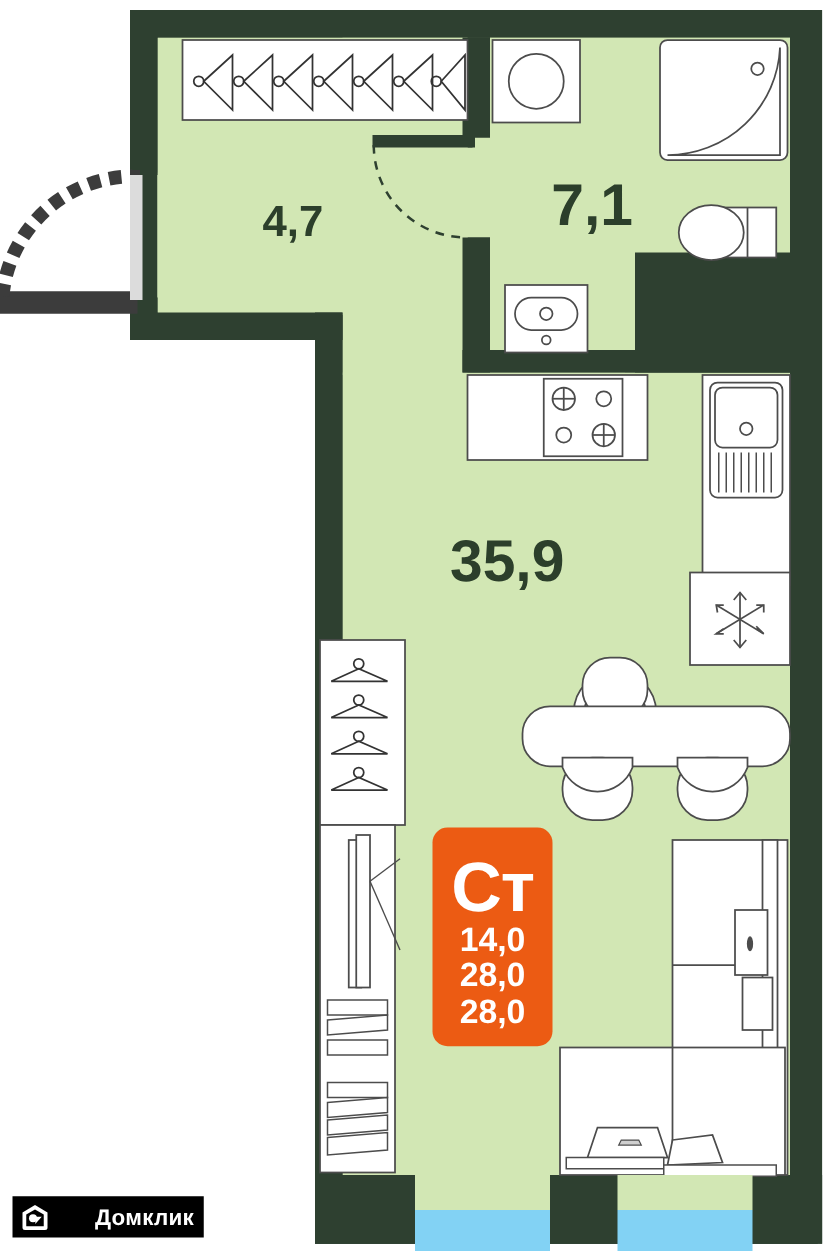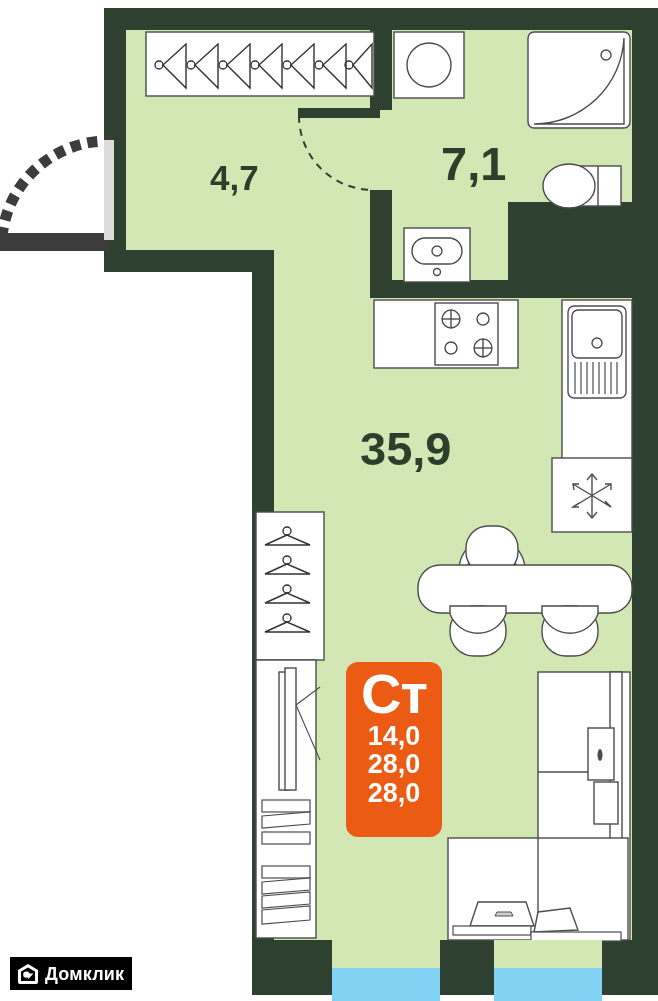--- a/index.html
+++ b/index.html
@@ -42,21 +42,21 @@
     position: absolute;
     left: 346px;
     top: 662px;
     width: 96px;
     height: 175px;
     background: #ec5b13;
     border-radius: 12px;
     color: #ffffff;
     text-align: center;
     box-sizing: border-box;
-    padding-top: 4px;
+    padding-top: 20px;
   }
   #studio-badge .badge-type {
     display: block;
     font-size: 56px;
     font-weight: bold;
     line-height: 1.0;
     letter-spacing: -1px;
   }
   #studio-badge .badge-num {
     display: block;
@@ -85,20 +85,21 @@
     margin-right: 5px;
     flex: 0 0 auto;
   }
   #domclick-logo .logo-text {
     color: #ffffff;
     font-family: "Liberation Sans", sans-serif;
     font-weight: bold;
     font-size: 18px;
     letter-spacing: 0.2px;
     line-height: 1;
+    margin-left: 31px;
   }
 </style>
 </head>
 <body>
 
 <div id="plan-root">
 
   <svg id="plan-svg" viewBox="0 0 658 1001">
 
     <g>

